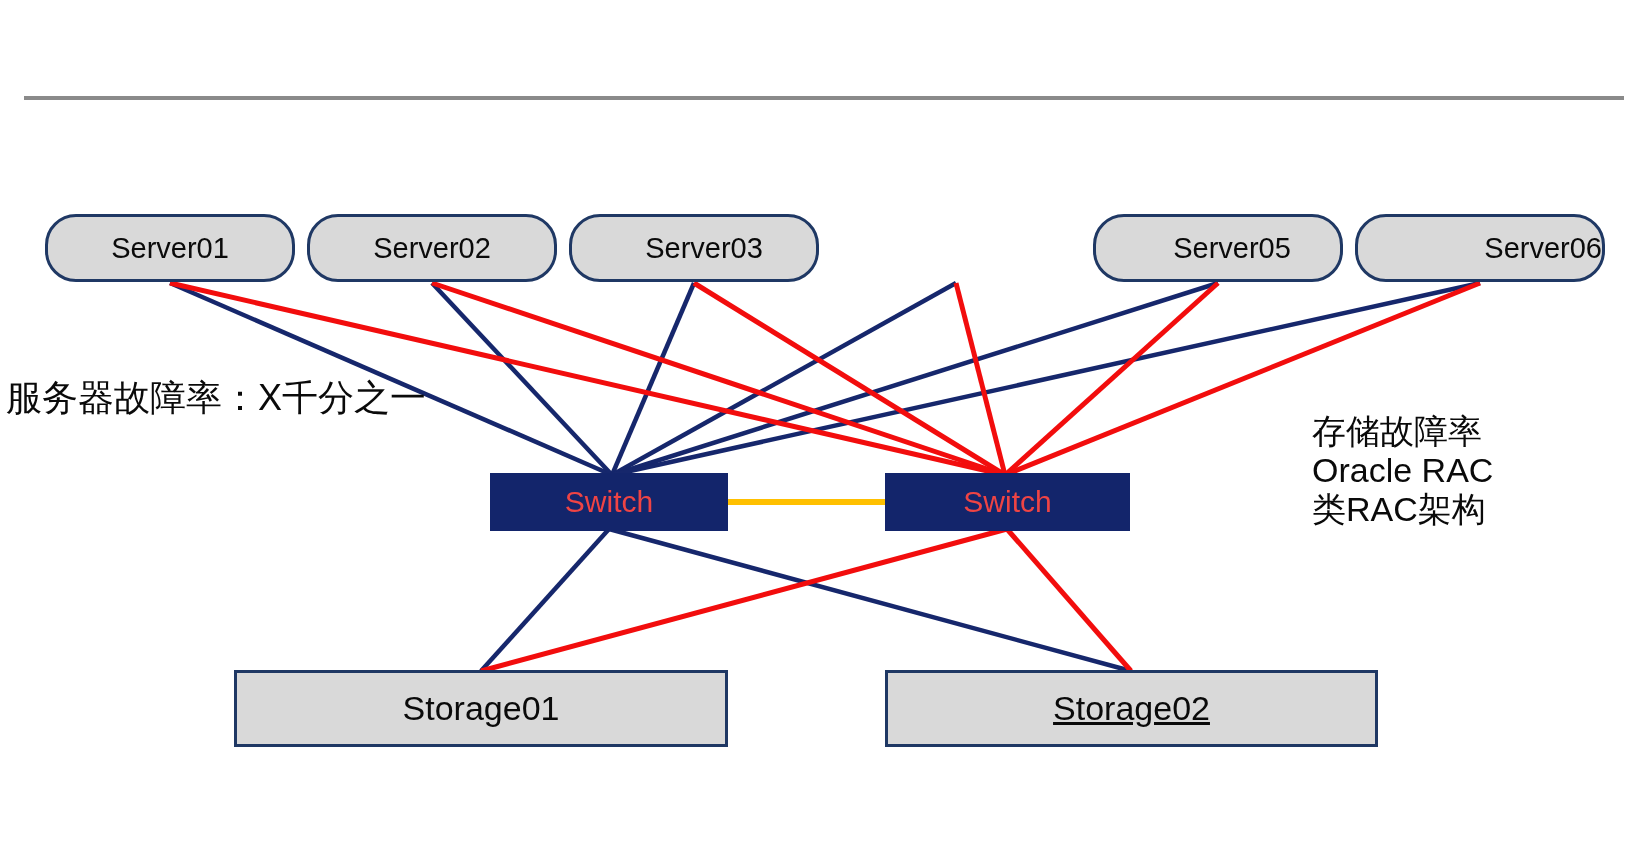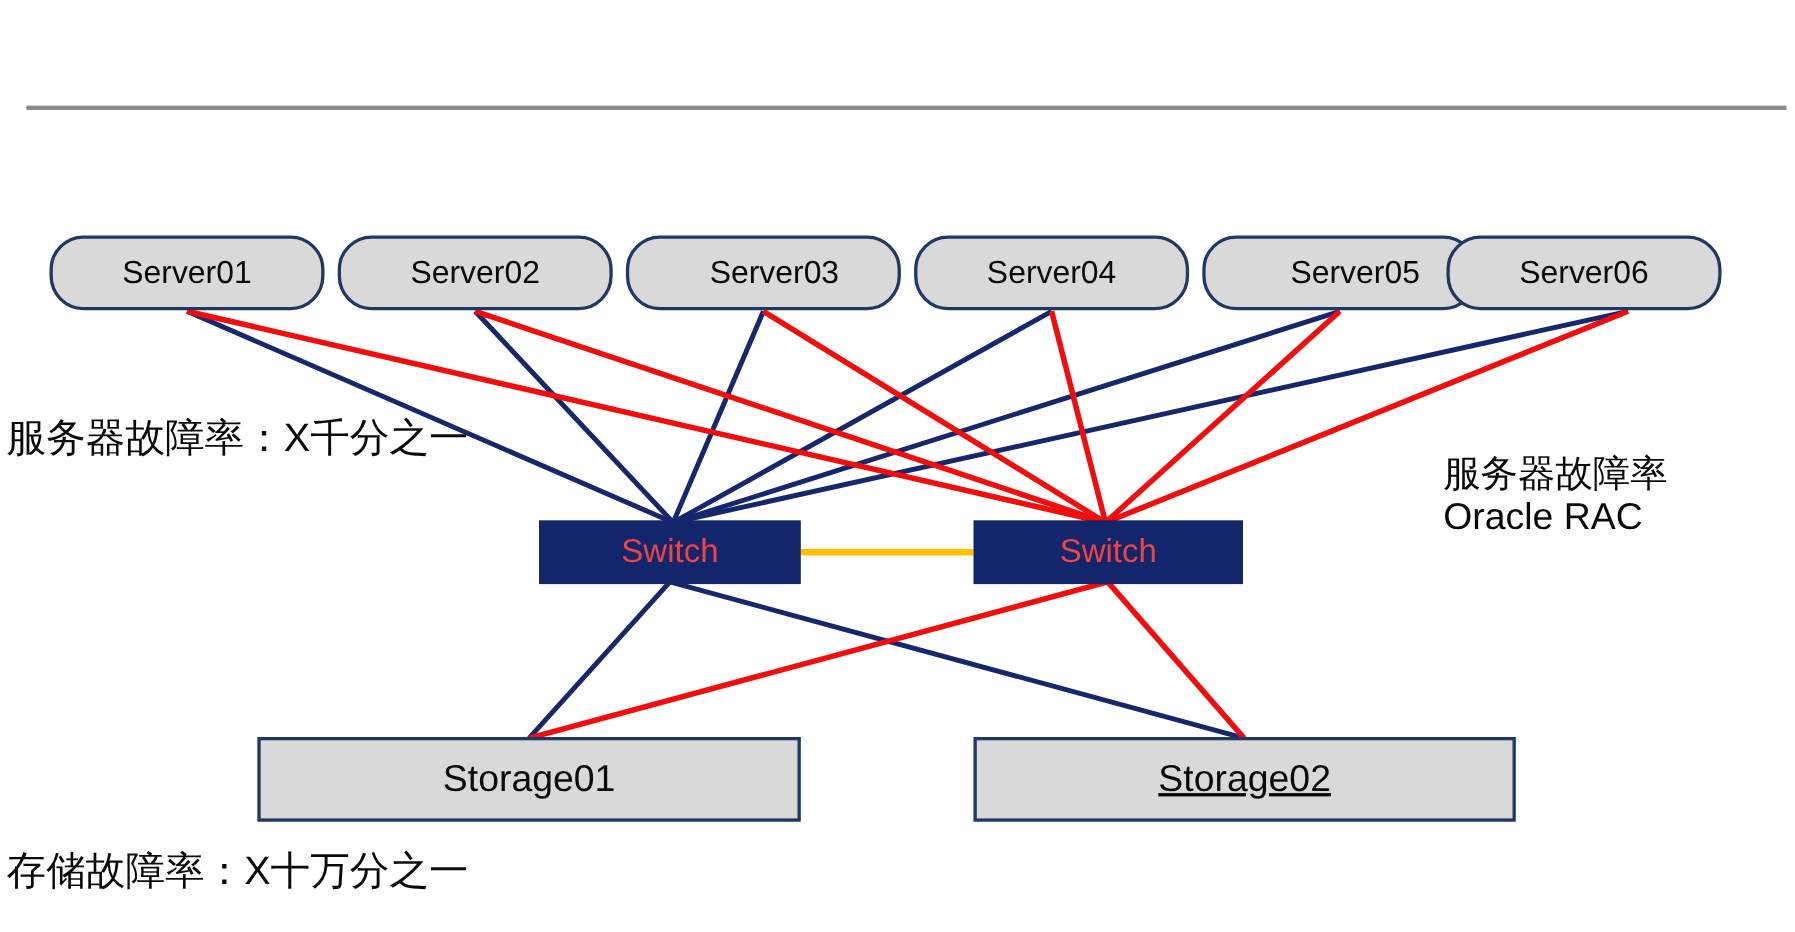--- a/index.html
+++ b/index.html
@@ -43,21 +43,21 @@
     justify-content: center;
     color: #0a0a0a;
     z-index: 2;
   }
   .server { top: 214px; width: 250px; height: 68px; font-size: 29px; border-radius: 31px; }
   .server-1 { left: 45px; }
   .server-2 { left: 307px; }
   .server-3 { left: 569px; padding-left: 20px; }
   .server-4 { left: 831px; }
   .server-5 { left: 1093px; padding-left: 28px; }
-  .server-6 { left: 1315px; }
+  .server-6 { left: 1355px; justify-content: flex-end; }
 
   .switch {
     position: absolute;
     top: 473px;
     height: 58px;
     background: #13256B;
     color: #ef4444;
     font-size: 30px;
     display: flex;
     align-items: center;
@@ -146,44 +146,41 @@
 
   <div class="node server server-1">
       <span>Server01</span>
     </div>
   <div class="node server server-2">
       <span>Server02</span>
     </div>
   <div class="node server server-3">
       <span>Server03</span>
     </div>
-  <div class="node server server-4">
-      <span>Server04</span>
-    </div>
   <div class="node server server-5">
       <span>Server05</span>
     </div>
   <div class="node server server-6">
       <span>Server06</span>
     </div>
 
   <div class="note-label server-rate">服务器故障率：X千分之一</div>
-  <div class="note-label storage-rate">存储故障率：X十万分之一</div>
 
   <div class="switch switch-1">
       <span>Switch</span>
     </div>
   <div class="switch-link"></div>
   <div class="switch switch-2">
       <span>Switch</span>
     </div>
 
   <div class="cluster-note">
-    <div>服务器故障率</div>
+    <div>存储故障率</div>
     <div>Oracle RAC</div>
+    <div>类RAC架构</div>
   </div>
 
   <div class="node storage storage-1">
       <span>Storage01</span>
     </div>
   <div class="node storage storage-2">
       <span>Storage02</span>
     </div>
 
 </div>

